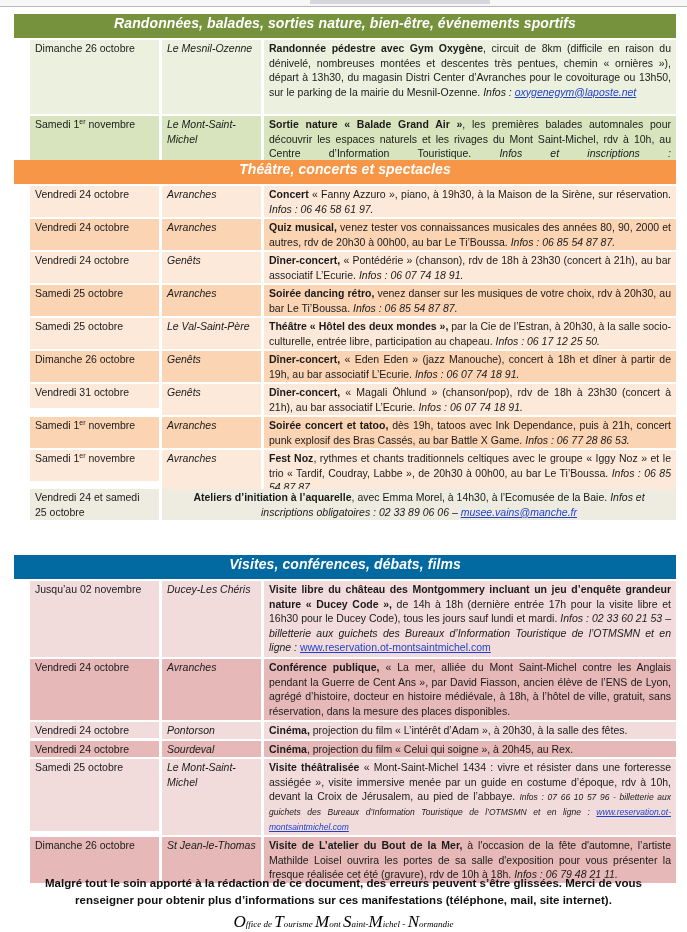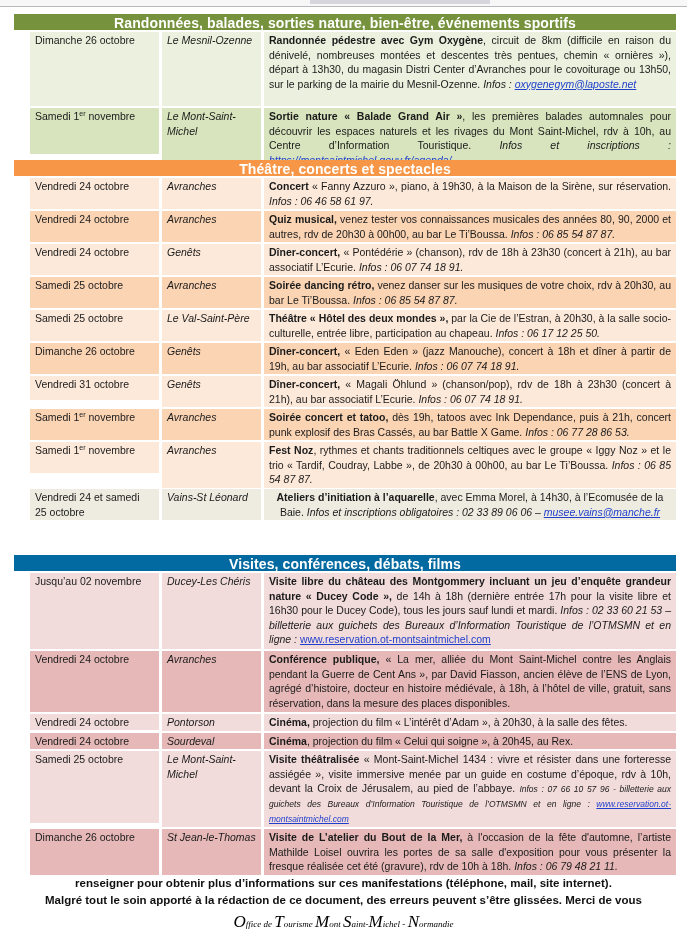--- a/index.html
+++ b/index.html
@@ -3,21 +3,21 @@
 <meta charset="utf-8">
 <style>
   * { box-sizing: border-box; margin: 0; padding: 0; }
   html, body { width: 687px; height: 932px; background: #ffffff; overflow: hidden; }
   body { font-family: "Liberation Sans", sans-serif; color: #1a1a1a; position: relative; }
 
   .topbar { position: absolute; left: 0; top: 0; width: 687px; height: 7px; background: #f7f7f7; border-bottom: 1px solid #b9b9b9; }
   .scroll-thumb { position: absolute; left: 310px; top: 0; width: 180px; height: 4px; background: #d6d6dc; }
 
   .section { position: absolute; left: 14px; width: 662px; }
-  .sec-title { height: 16px; line-height: 19px; text-align: center; color: #fff; font-weight: bold; font-size: 14px; letter-spacing: 0.1px; }
+  .sec-title { height: 24px; line-height: 19px; text-align: center; color: #fff; font-weight: bold; font-size: 14px; letter-spacing: 0.1px; font-style: italic; }
 
   .row { display: flex; margin-top: 2px; padding-left: 16px; }
   .cell { font-size: 10.5px; line-height: 14.5px; padding: 1px 5px 1px 5px; }
   .c-date { width: 129px; margin-right: 3px; }
   .c-place { width: 99px; margin-right: 3px; font-style: italic; }
   .c-desc { flex: 1; text-align: justify; }
   .c-desc b { font-weight: bold; }
   .c-desc i { font-style: italic; }
   .link { color: #1f3fcc; text-decoration: underline; font-style: italic; }
   .small { font-size: 8.5px; line-height: 13px; }
@@ -115,21 +115,20 @@
         <div class="cell c-date" style="height:31px"><span>Samedi 1</span><sup>er</sup><span> novembre</span></div>
         <div class="cell c-place">Avranches</div>
         <div class="cell c-desc"><b>Fest Noz</b><span>, rythmes et chants traditionnels celtiques avec le groupe « Iggy Noz » et le trio « Tardif, Coudray, Labbe », de 20h30 à 00h00, au bar Le Ti’Boussa. </span><i>Infos : 06 85 54 87 87.</i></div>
       </div>
     </div>
 </div>
 
 <div class="section" style="top:487px;">
   <div class="row a-row">
     <div class="cell c-date" style="height:31px">Vendredi 24 et samedi 25 octobre</div>
-    <div class="cell c-place">Vains-St Léonard</div>
     <div class="cell c-desc" style="text-align:center">
       <b>Ateliers d’initiation à l’aquarelle</b><span>, avec Emma Morel, à 14h30, à l’Ecomusée de la Baie. </span><i>Infos et inscriptions obligatoires : 02 33 89 06 06 – </i><span class="link">musee.vains@manche.fr</span>
     </div>
   </div>
 </div>
 
 <div class="section" style="top:555px;">
   <div class="sec-title r-head">Visites, conférences, débats, films</div>
   <div class="row r-row">
     <div class="cell c-date" style="height:76px">Jusqu’au 02 novembre</div>
@@ -169,17 +168,17 @@
   <div class="row r-row alt">
     <div class="cell c-date" style="height:46px">Dimanche 26 octobre</div>
     <div class="cell c-place">St Jean-le-Thomas</div>
     <div class="cell c-desc">
       <b>Visite de L’atelier du Bout de la Mer,</b><span> à l'occasion de la fête d'automne, l’artiste Mathilde Loisel ouvrira les portes de sa salle d'exposition pour vous présenter la fresque réalisée cet été (gravure), rdv de 10h à 18h. </span><i>Infos : 06 79 48 21 11.</i>
     </div>
   </div>
 </div>
 
 <div class="disclaimer">
+  <div>Malgré tout le soin apporté à la rédaction de ce document, des erreurs peuvent s’être glissées. Merci de vous</div>
   <div>renseigner pour obtenir plus d’informations sur ces manifestations (téléphone, mail, site internet).</div>
-  <div>Malgré tout le soin apporté à la rédaction de ce document, des erreurs peuvent s’être glissées. Merci de vous</div>
 </div>
 
 <div class="signature" id="signature"><span class="cap">O</span><span>ffice de </span><span class="cap">T</span><span>ourisme </span><span class="cap">M</span><span>ont </span><span class="cap">S</span><span>aint-</span><span class="cap">M</span><span>ichel - </span><span class="cap">N</span><span>ormandie</span></div>
 
 </body></html>

